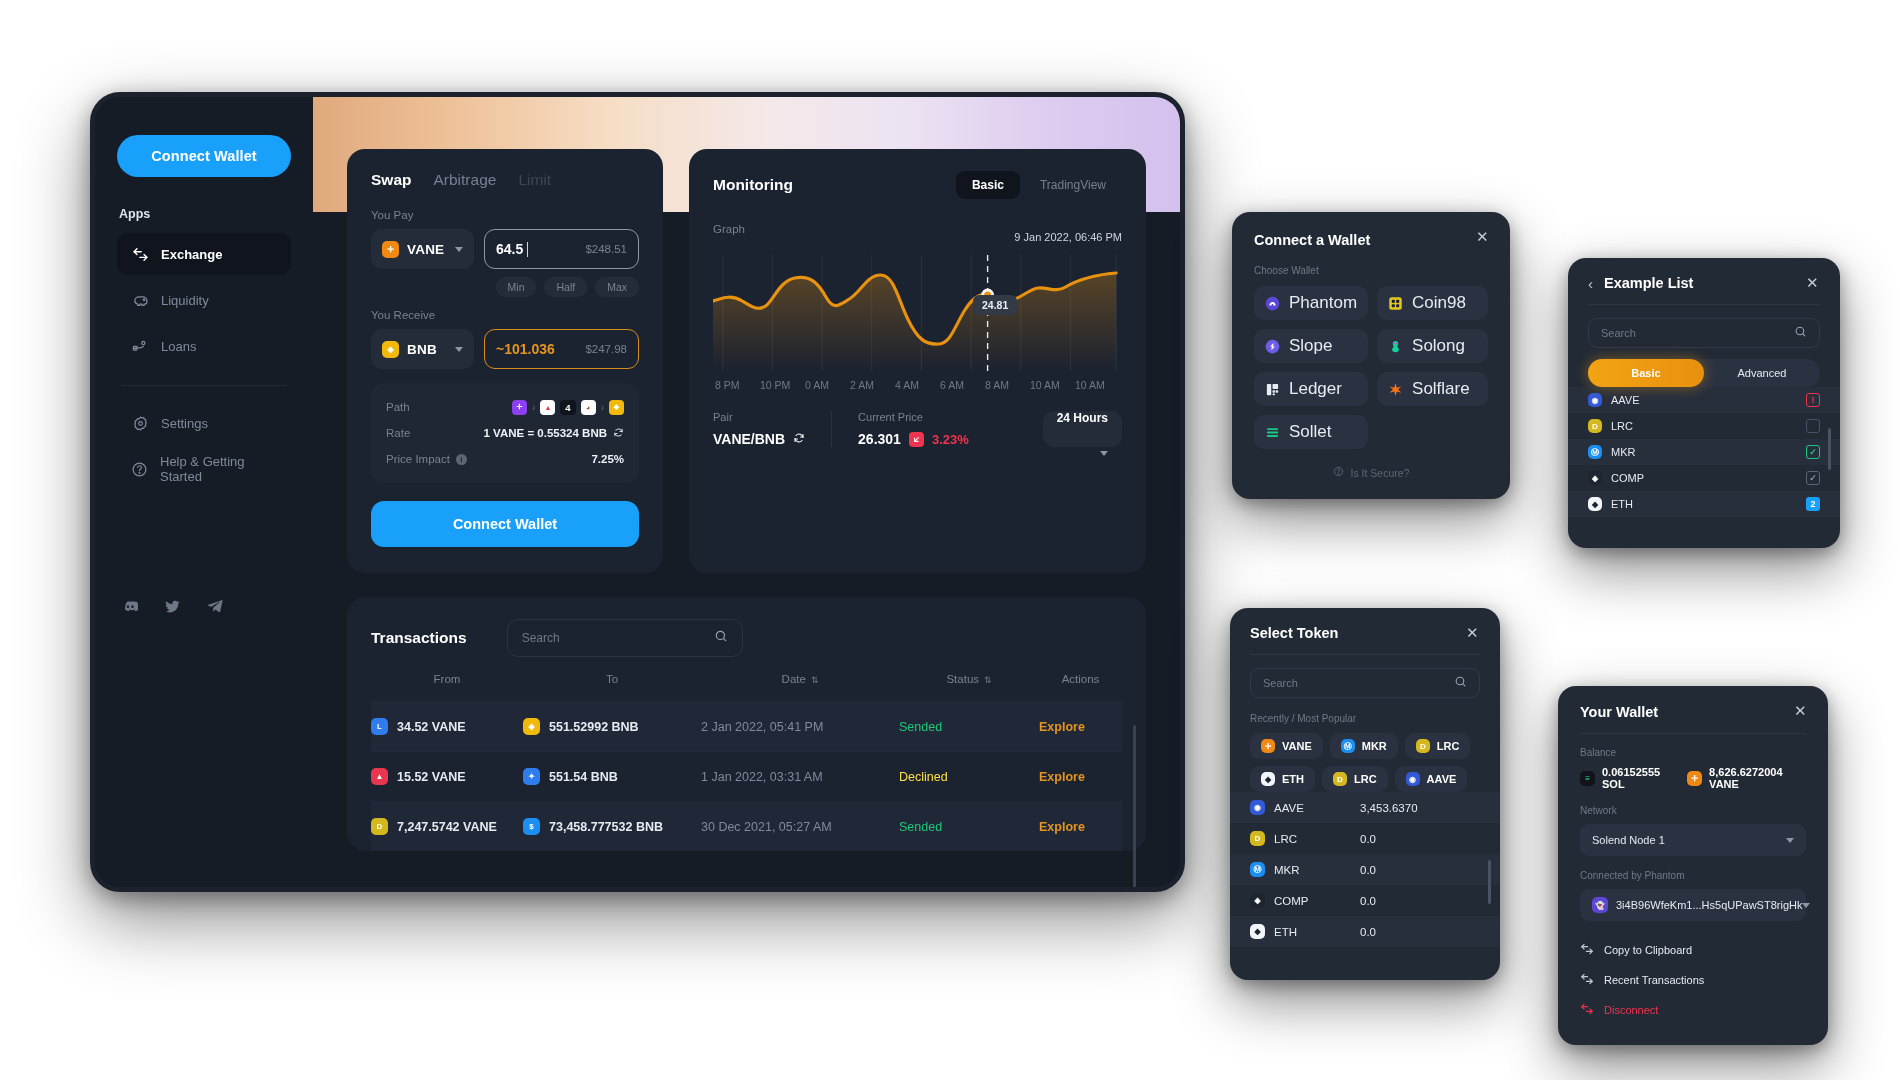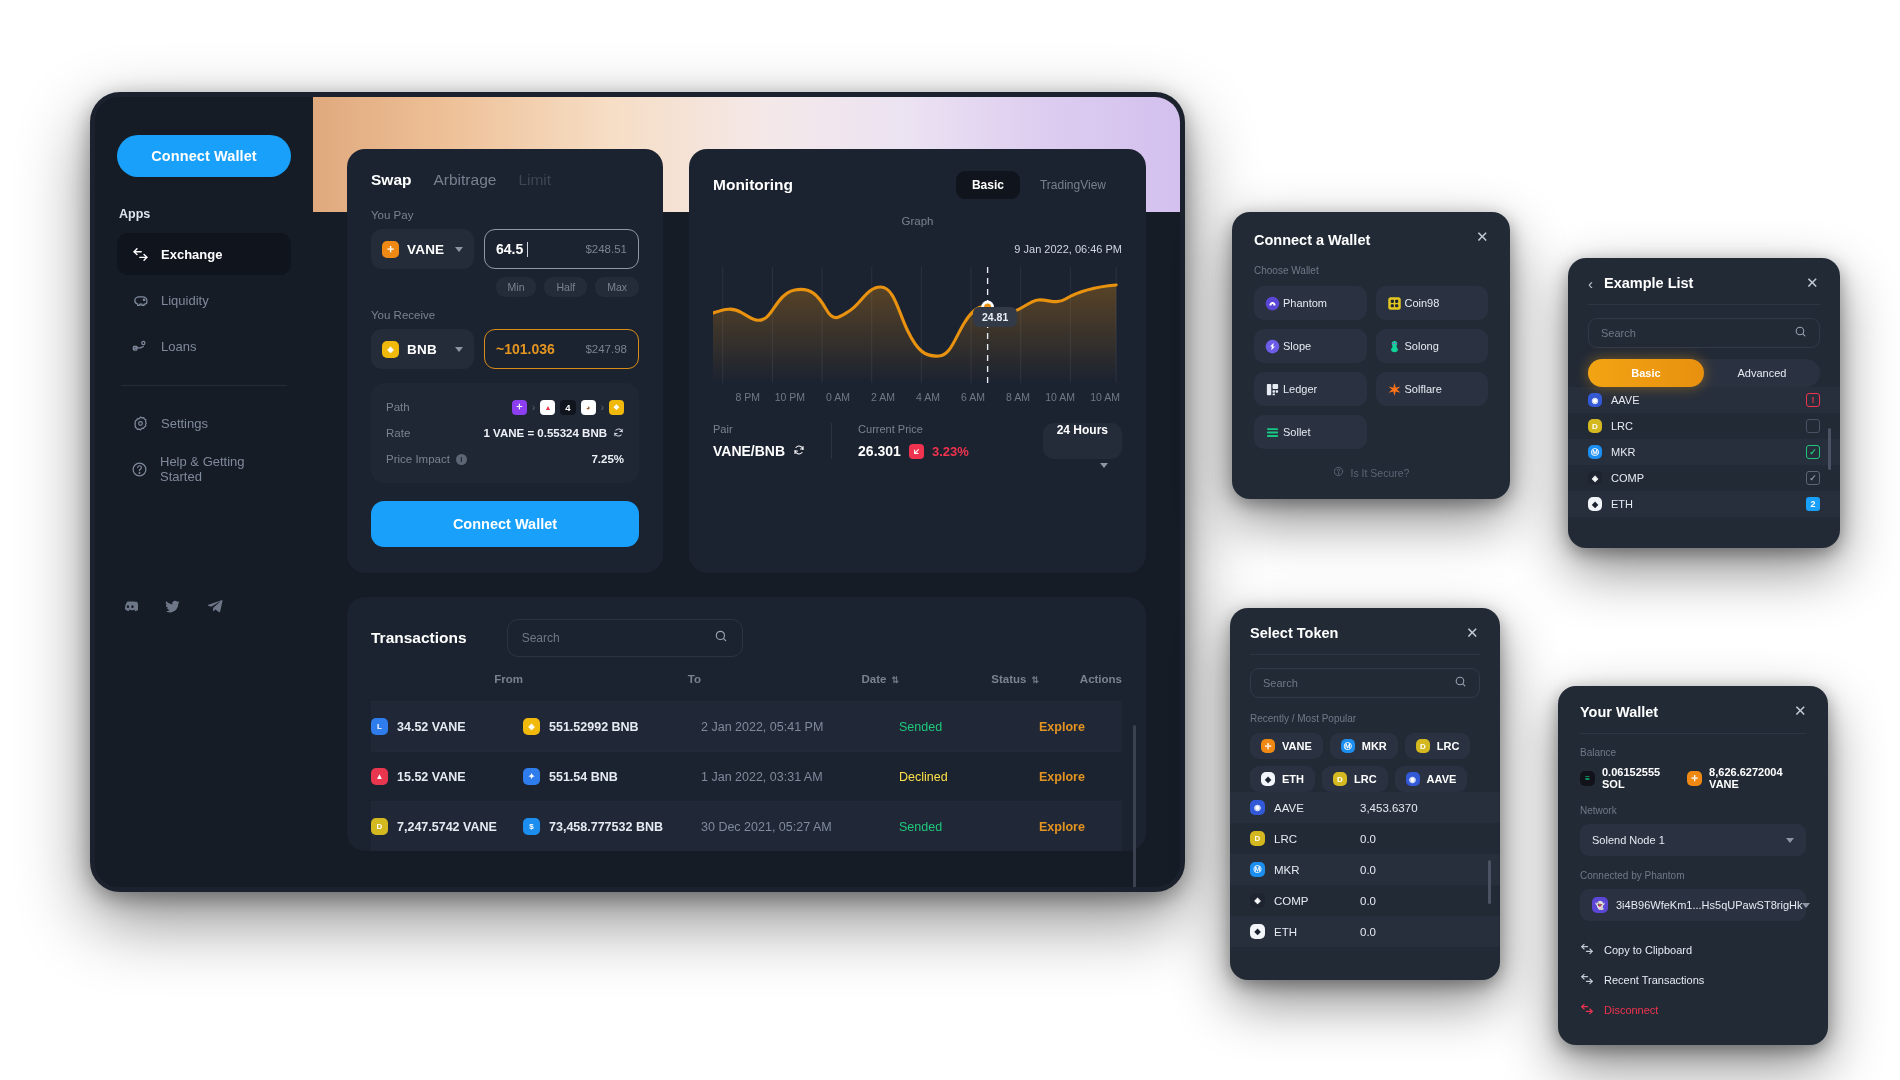--- a/index.html
+++ b/index.html
@@ -114,32 +114,32 @@
     font-size: 14.5px; font-weight: 700; cursor: pointer;
   }
 
   
   .mon-card { flex: 1; padding: 22px 24px 20px 24px; }
   .mon-head { display: flex; align-items: center; }
   .mon-title { font-size: 15.5px; font-weight: 700; color: #fff; }
   .seg { margin-left: auto; display: flex; align-items: center; gap: 4px; }
   .seg-btn { font-size: 12px; color: #76808f; padding: 7px 16px; border-radius: 9px; cursor: pointer; }
   .seg-btn.active { background: #10151d; color: #fff; font-weight: 700; }
-  .graph-head { display: flex; align-items: center; margin-top: 16px; flex-direction: column; }
+  .graph-head { display: flex; align-items: center; margin-top: 16px; }
   .graph-lbl { font-size: 11.5px; color: #79838f; }
   .graph-date { margin-left: auto; font-size: 11px; color: #cfd6e0; margin-top: 16px; }
   .chart-wrap { position: relative; height: 120px; margin-top: 10px; }
   .chart-wrap svg { display: block; width: 100%; height: 120px; }
   .tooltip-pill {
     position: absolute; left: 260px; top: 42px;
     background: #323a48; color: #e9eef5; font-size: 10.5px; font-weight: 600;
     padding: 4px 9px; border-radius: 6px;
   }
   .xaxis { display: flex; margin-top: 6px; padding: 0 2px; }
-  .xaxis span { flex: 1; font-size: 10.5px; color: #6f7987; text-align: right; }
+  .xaxis span { flex: 1; font-size: 10.5px; color: #6f7987; text-align: left; }
   .mon-foot { display: flex; align-items: flex-end; margin-top: 20px; gap: 0; justify-content: space-between; }
   .foot-col { padding-right: 26px; }
   .foot-col.sep { border-left: 1px solid #2b3342; padding-left: 26px; }
   .foot-lbl { font-size: 11px; color: #79838f; margin-bottom: 8px; }
   .foot-val { display: flex; align-items: center; gap: 8px; font-size: 14px; font-weight: 700; color: #fff; }
   .pct-badge { background: #f0334e; width: 15px; height: 15px; border-radius: 4px; display:flex;align-items:center;justify-content:center; }
   .pct-text { color: #f0334e; font-size: 13px; font-weight: 700; }
   .hours-sel {
     margin-left: auto; background: #242c3a; border-radius: 11px;
     height: 36px; display: flex; align-items: center; gap: 26px;
@@ -155,21 +155,21 @@
     border: 1px solid #2c3443; display: flex; align-items: center;
     padding: 0 14px;
   }
   .tx-search input {
     flex: 1; background: transparent; border: none; outline: none;
     color: #cfd6e0; font-size: 12px; font-family: inherit;
   }
   .tx-search input::placeholder { color: #6f7987; }
   .tx-table { width: 100%; margin-top: 16px; border-collapse: collapse; }
   .tx-table th {
-    text-align: right; font-size: 11.5px; font-weight: 700; color: #79838f;
+    text-align: center; font-size: 11.5px; font-weight: 400; color: #79838f;
     padding: 0 0 16px 0;
   }
   .tx-table th .sortic { margin-left: 5px; color: #6f7987; font-size: 9px; }
   .tx-table td { padding: 16px 0; font-size: 12.5px; color: #e6ebf2; font-weight: 600; }
   .tx-table tbody tr { border-top: 1px solid #222a37; }
   .tx-table tbody tr.alt { background: #202837; }
   .cellflex { display: flex; align-items: center; gap: 9px; }
   .coin {
     width: 17px; height: 17px; border-radius: 5px;
     display: flex; align-items: center; justify-content: center;
@@ -195,22 +195,22 @@
   .panel-divider { height: 1px; background: #2e3644; margin: 13px 0; }
 
   
   #connect-wallet-panel { left: 1232px; top: 212px; width: 278px; padding: 20px 22px 20px 22px; }
   .cw-desc { font-size: 10.5px; line-height: 1.55; color: #c3cbd6; margin-top: 9px; }
   .cw-desc .link { color: #e49420; }
   .cw-sub { font-size: 10px; color: #6f7987; margin: 17px 0 10px 0; }
   .wallet-grid { display: grid; grid-template-columns: 1fr 1fr; gap: 9px; }
   .wallet-btn {
     background: #2a3241; border-radius: 10px; height: 34px;
-    display: flex; align-items: center; gap: 3px; padding: 0 11px;
-    font-size: 11px; color: #e6ebf2; cursor: pointer;
+    display: flex; align-items: center; gap: 9px; padding: 0 11px;
+    font-size: 17px; color: #e6ebf2; cursor: pointer;
   }
   .wallet-ico { width: 15px; height: 15px; flex: 0 0 15px; display:flex;align-items:center;justify-content:center; }
   .cw-foot {
     display: flex; align-items: center; justify-content: center; gap: 7px;
     margin-top: 17px; font-size: 10.5px; color: #5c6675; cursor: pointer;
   }
 
   
   #example-list-panel { left: 1568px; top: 258px; width: 272px; height: 290px; padding: 17px 0 0 0; overflow: hidden; }
   .el-head { display: flex; align-items: center; gap: 11px; padding: 0 20px; }

